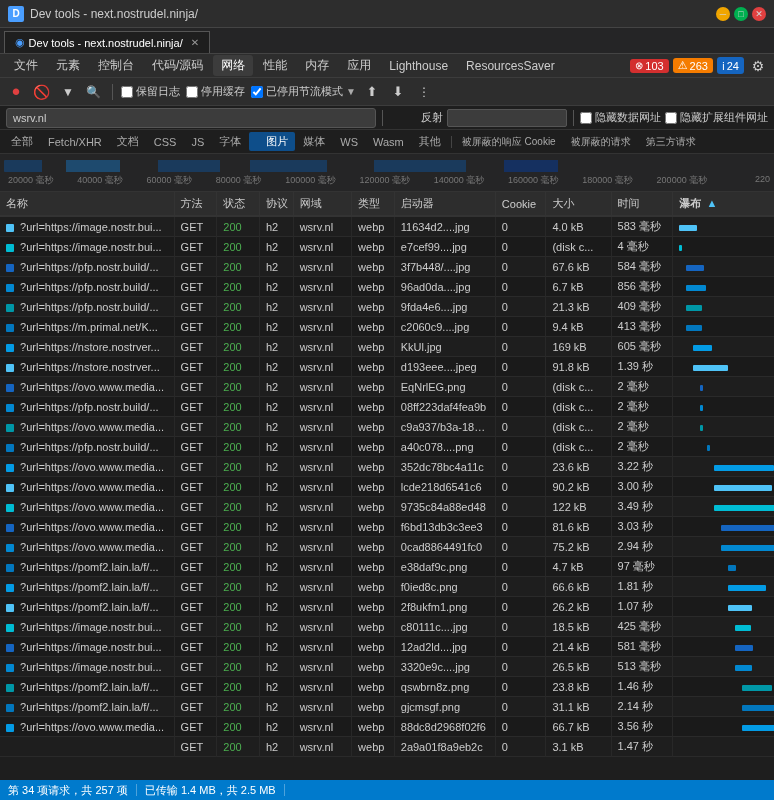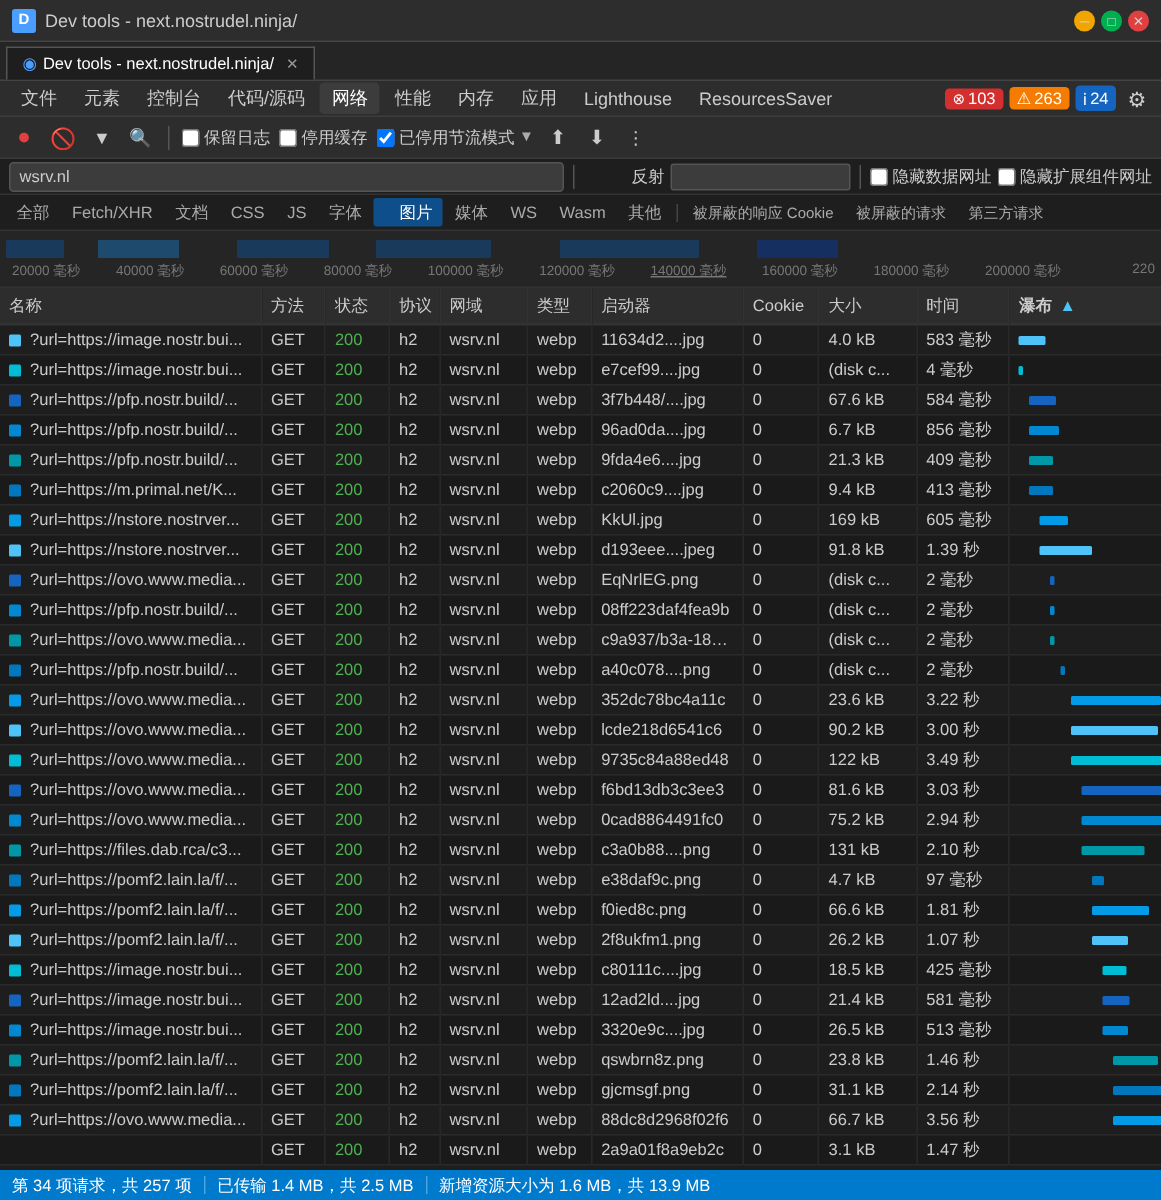--- a/index.html
+++ b/index.html
@@ -412,21 +412,21 @@
         </div>
       </div>
 
       <div style="position:absolute; bottom:2px; left:0; right:0; display:flex; justify-content:space-between; padding:0 4px;">
         <span style="font-size:9px;color:#777;">20000 毫秒</span>
         <span style="font-size:9px;color:#777;">40000 毫秒</span>
         <span style="font-size:9px;color:#777;">60000 毫秒</span>
         <span style="font-size:9px;color:#777;">80000 毫秒</span>
         <span style="font-size:9px;color:#777;">100000 毫秒</span>
         <span style="font-size:9px;color:#777;">120000 毫秒</span>
-        <span style="font-size:9px;color:#777;text-decoration:underline;">140000 毫秒</span>
+        <span style="font-size:9px;color:#777;">140000 毫秒</span>
         <span style="font-size:9px;color:#777;">160000 毫秒</span>
         <span style="font-size:9px;color:#777;">180000 毫秒</span>
         <span style="font-size:9px;color:#777;">200000 毫秒</span>
         <span style="font-size:9px;color:#777;margin-left:24px;">220</span>
       </div>
     </div>
   </div>
 </div>
 
 <div id="main-content" style="flex:1; overflow-y:auto; overflow-x:hidden; height: calc(800px - 28px - 26px - 24px - 28px - 24px - 24px - 38px - 20px);">
@@ -782,40 +782,20 @@
       <td class="col-size">75.2 kB</td>
       <td class="col-time">2.94 秒</td>
       <td class="col-waterfall">
         <div style="position:relative;width:100%;height:100%;">
           <span class="small-waterfall" style="background:#0288d1;width:56px;margin-left:42px;"></span>
         </div>
       </td>
     </tr>
         <tr>
       <td class="col-name">
-        <span style="display:inline-block;width:8px;height:8px;background:#0097a7;border-radius:1px;margin-right:3px;vertical-align:middle;"></span>
-        <span>?url=https://files.dab.rca/c3...</span>
-      </td>
-      <td class="col-method">GET</td>
-      <td class="col-status status-200">200</td>
-      <td class="col-protocol">h2</td>
-      <td class="col-domain">wsrv.nl</td>
-      <td class="col-type">webp</td>
-      <td class="col-initiator">c3a0b88....png</td>
-      <td class="col-cookie">0</td>
-      <td class="col-size">131 kB</td>
-      <td class="col-time">2.10 秒</td>
-      <td class="col-waterfall">
-        <div style="position:relative;width:100%;height:100%;">
-          <span class="small-waterfall" style="background:#0097a7;width:42px;margin-left:42px;"></span>
-        </div>
-      </td>
-    </tr>
-        <tr>
-      <td class="col-name">
         <span style="display:inline-block;width:8px;height:8px;background:#0277bd;border-radius:1px;margin-right:3px;vertical-align:middle;"></span>
         <span>?url=https://pomf2.lain.la/f/...</span>
       </td>
       <td class="col-method">GET</td>
       <td class="col-status status-200">200</td>
       <td class="col-protocol">h2</td>
       <td class="col-domain">wsrv.nl</td>
       <td class="col-type">webp</td>
       <td class="col-initiator">e38daf9c.png</td>
       <td class="col-cookie">0</td>
@@ -1007,14 +987,13 @@
     </tr>
       </tbody>
   </table>
 </div>
 
 <div id="status-bar">
   <span>第 34 项请求，共 257 项</span>
   <div class="status-sep"></div>
   <span>已传输 1.4 MB，共 2.5 MB</span>
   <div class="status-sep"></div>
-  <span>新增资源大小为 1.6 MB，共 13.9 MB</span>
 </div>
 
 </body></html>

